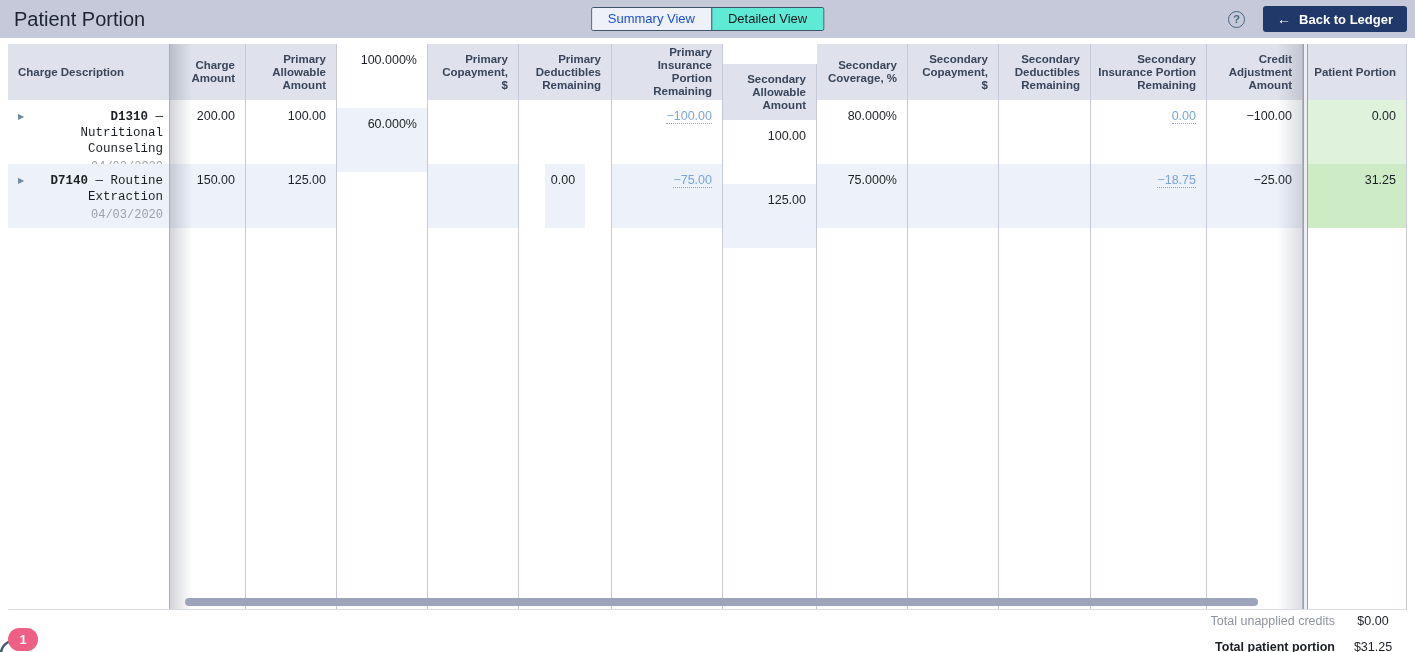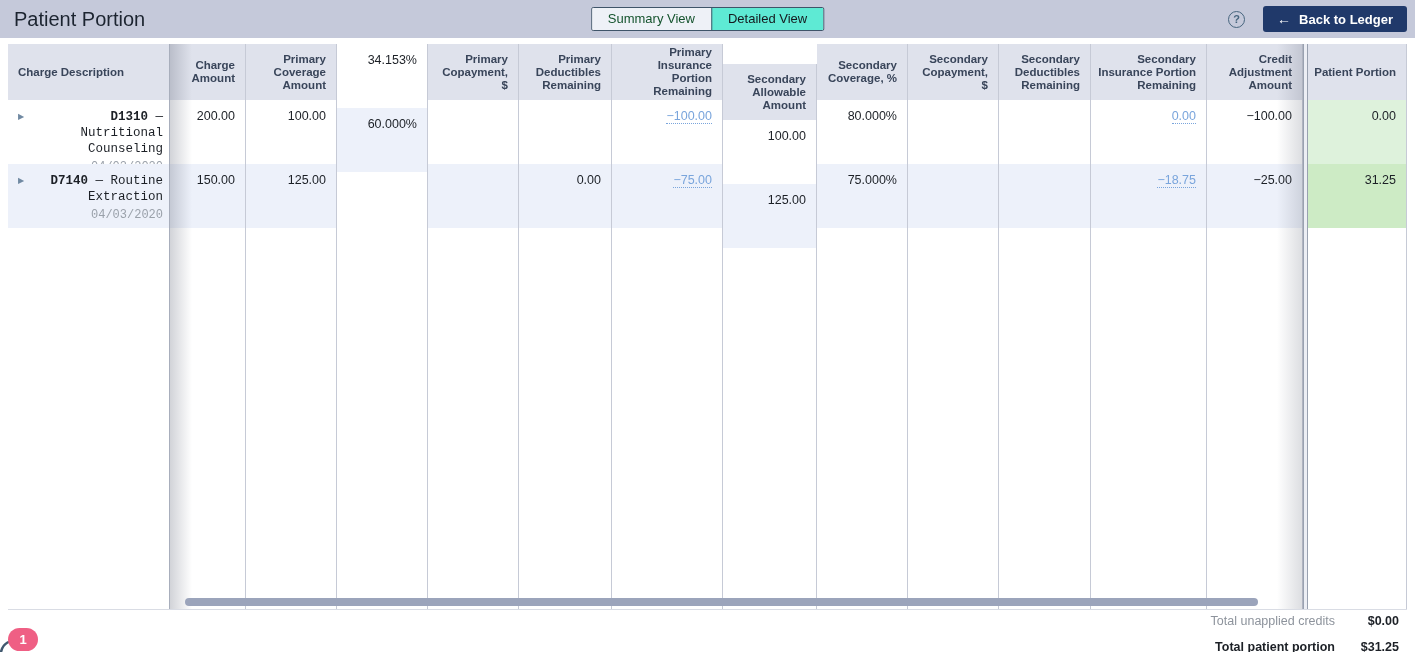--- a/index.html
+++ b/index.html
@@ -15,21 +15,21 @@
 
   
   .topbar{ position:relative; height:38px; background:var(--topbar); }
   .page-title{ position:absolute; left:14px; top:0; line-height:38px;
     font-size:20px; font-weight:500; color:#1c2430; }
   .tabs{ position:absolute; left:50%; transform:translateX(-50%); top:7px;
     display:flex; border:1px solid #3f5469; border-radius:2px; overflow:hidden;
     height:24px; background:#fff; }
   .tab{ padding:0 16px; font-size:13px; line-height:22px; cursor:pointer;
     white-space:nowrap; }
-  .tab.active{ background:#eef1f7; color:#14532d; }
+  .tab.active{ background:#eef1f7; color:#1d4ed8; }
   .tab.inactive{ background:#5eead4; color:#15181d; border-left:1px solid #3f5469; }
   .topbar-right{ position:absolute; right:8px; top:6px; display:flex;
     align-items:center; gap:18px; }
   .help-icon{ width:17px; height:17px; border:1.5px solid #47657e;
     border-radius:50%; color:#47657e; font-size:11px; font-weight:700;
     display:flex; align-items:center; justify-content:center; cursor:pointer; }
   .back-btn{ height:26px; background:var(--navy); color:#fff; border:none;
     border-radius:3px; padding:0 14px; font-size:13px; font-weight:600;
     display:flex; align-items:center; gap:8px; cursor:pointer;
     font-family:"Liberation Sans", sans-serif; }
@@ -78,21 +78,21 @@
   .hscroll-thumb{ position:absolute; left:15px; right:45px; top:2px; height:8px;
     border-radius:4px; background:var(--scroll); cursor:pointer; }
 
   
   .totals{ position:absolute; right:16px; top:614px; display:grid;
     grid-template-columns:auto 52px; column-gap:6px; row-gap:3px;
     font-size:12.5px; color:#1c2026;gap:12px; }
   .totals .lbl{ text-align:right; }
   .totals .lbl.gray{ color:#8d939c; }
   .totals .lbl.bold{ font-weight:700; }
-  .totals .val{ text-align:right; font-weight:700; }
+  .totals .val{ text-align:center; font-weight:400; }
 
   
   .notif{ position:absolute; left:8px; top:628px; width:30px; height:23px;
     background:var(--pink); border-radius:12px; color:#fff; font-size:13px;
     font-weight:700; display:flex; align-items:center; justify-content:center;
     cursor:pointer; z-index:9; }
   .notif-tail{ position:absolute; left:0; top:635px; z-index:8; }
 </style>
 </head>
 <body>
@@ -128,37 +128,37 @@
       </div>
       <div class="filler"></div>
     </div>
     <div class="col" style="width: 76px;">
       <div class="th">Charge Amount</div>
       <div class="td r0">200.00</div>
       <div class="td r1">150.00</div>
       <div class="filler"></div>
     </div>
     <div class="col" style="width: 91px;">
-      <div class="th">Primary Coverage Amount</div>
+      <div class="th">Primary Allowable Amount</div>
       <div class="td r0">100.00</div>
       <div class="td r1">125.00</div>
       <div class="filler"></div>
     </div>
     <div class="col" style="width: 91px;">
-      <div class="td r0">34.153%</div>
+      <div class="td r0">100.000%</div>
       <div class="td r1">60.000%</div>
       <div class="filler"></div>
     </div>
     <div class="col" style="width: 91px;">
       <div class="th">Primary Copayment, $</div>
       <div class="td r0"></div>
       <div class="td r1"></div>
       <div class="filler"></div>
     </div>
-    <div class="col" style="width: 93px;">
+    <div class="col" style="width: 93px; align-items: center;">
       <div class="th">Primary Deductibles Remaining</div>
       <div class="td r0"></div>
       <div class="td r1">0.00</div>
       <div class="filler"></div>
     </div>
     <div class="col" style="width: 111px;">
       <div class="th">Primary Insurance Portion Remaining</div>
       <div class="td r0"><span class="cell-link">−100.00</span></div>
       <div class="td r1"><span class="cell-link">−75.00</span></div>
       <div class="filler"></div>

